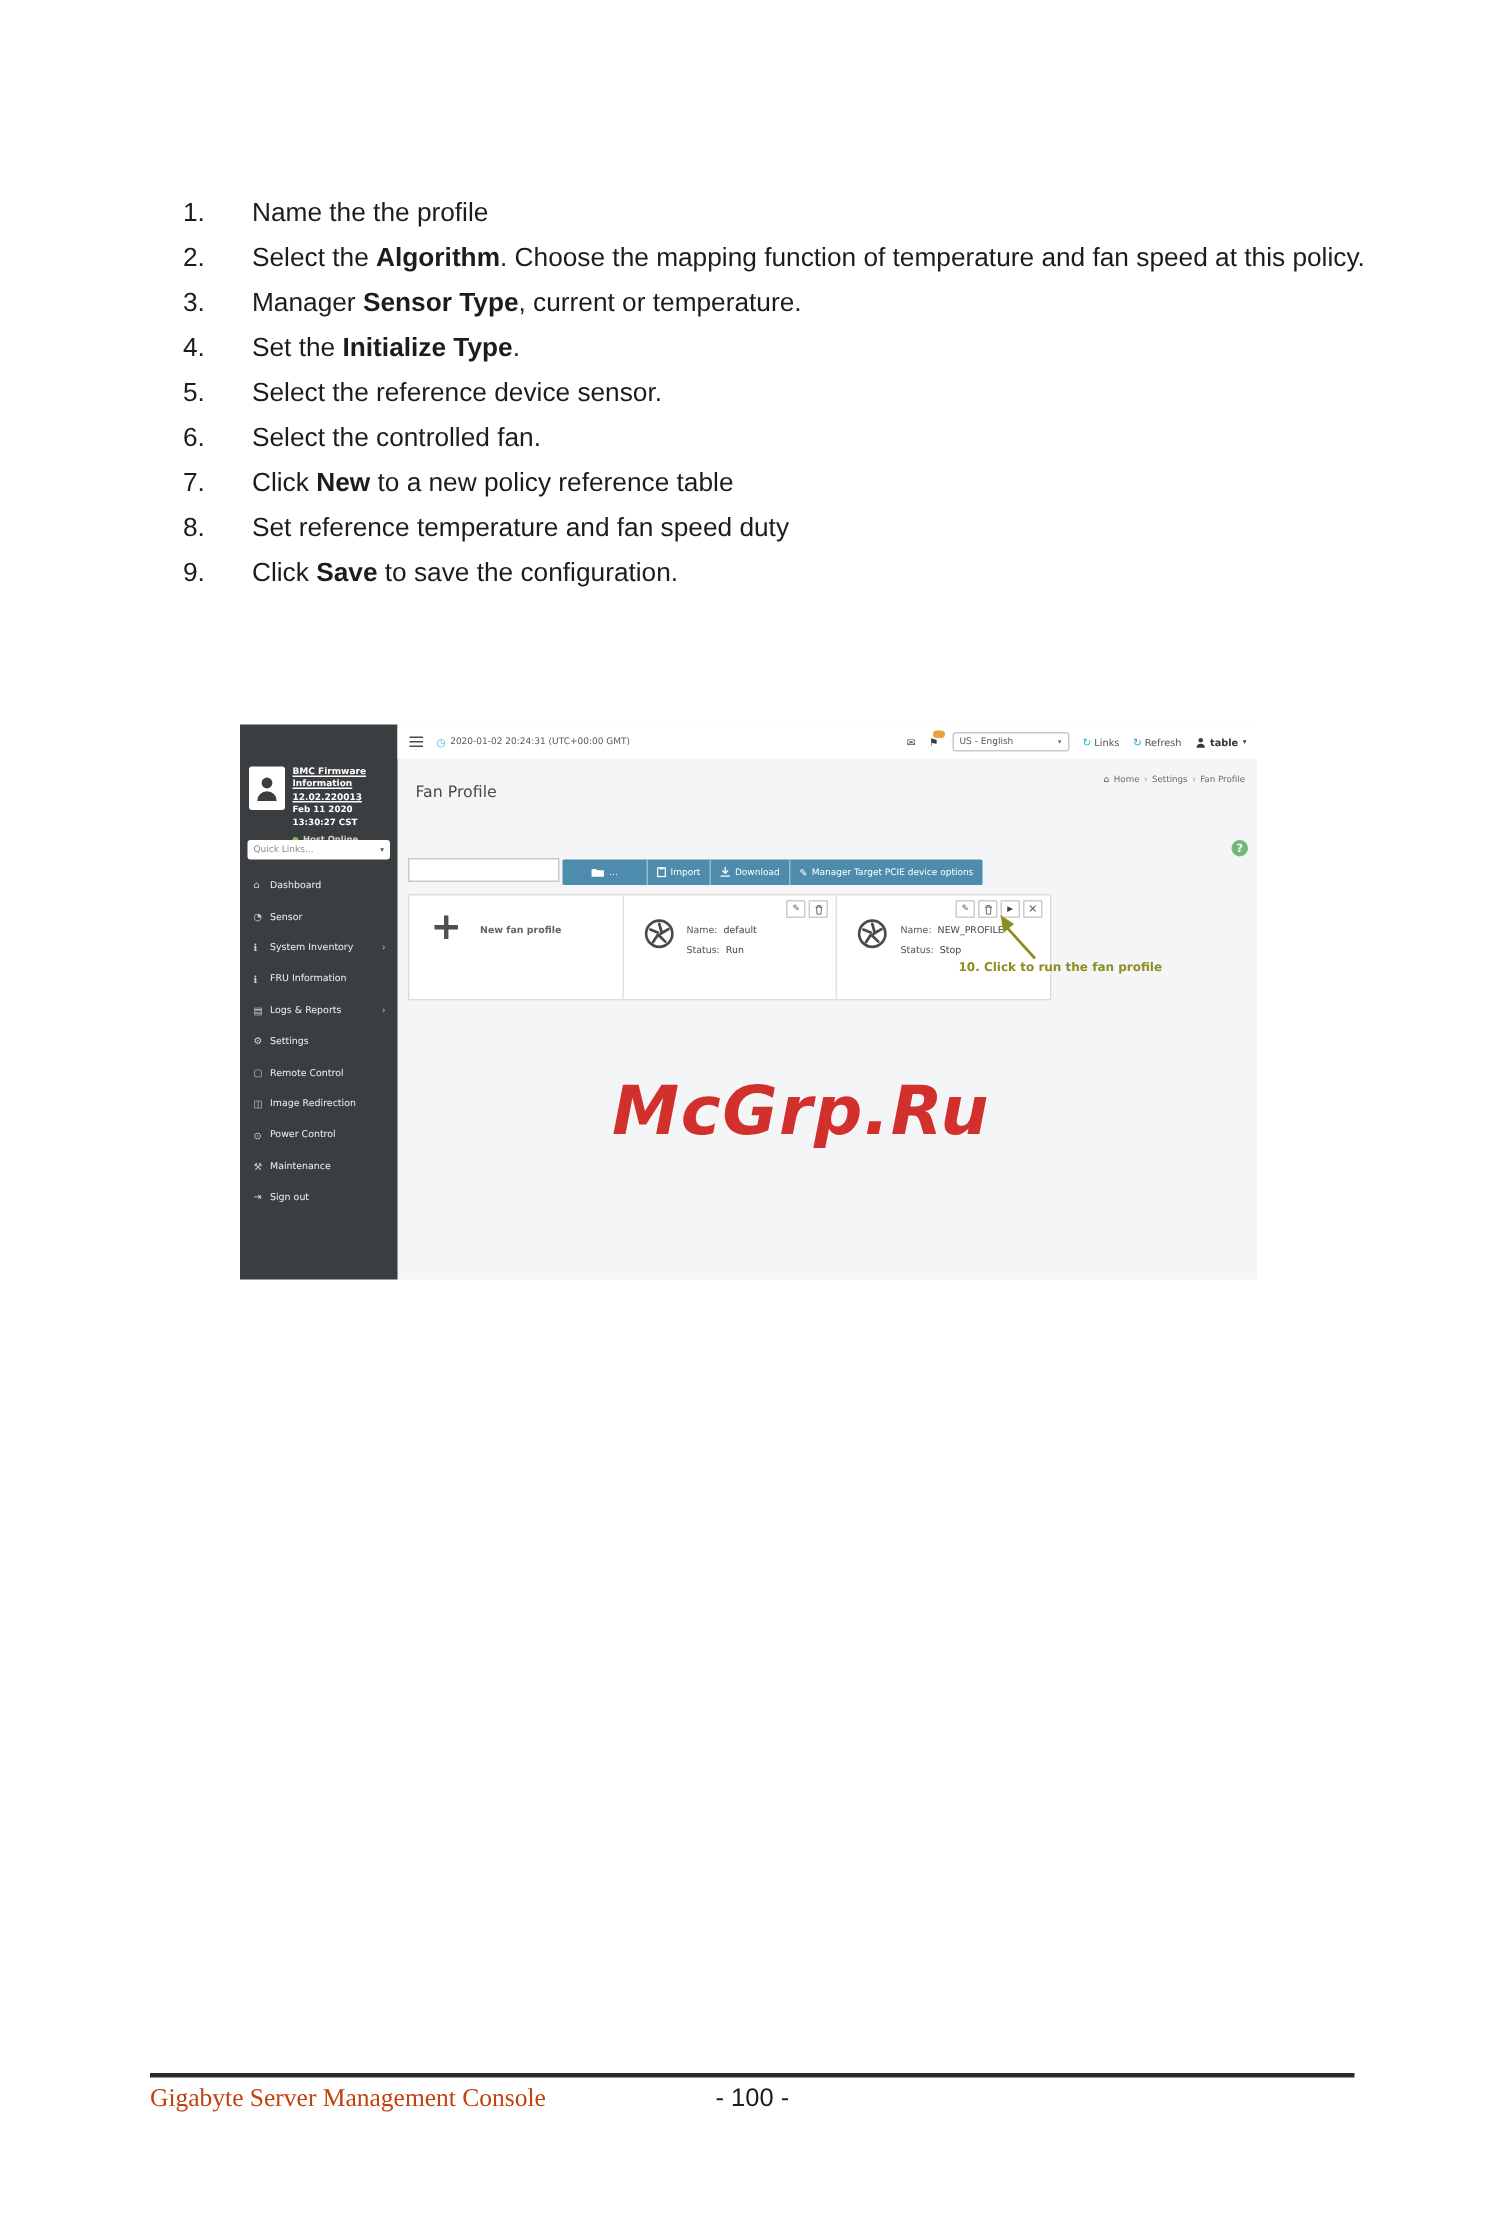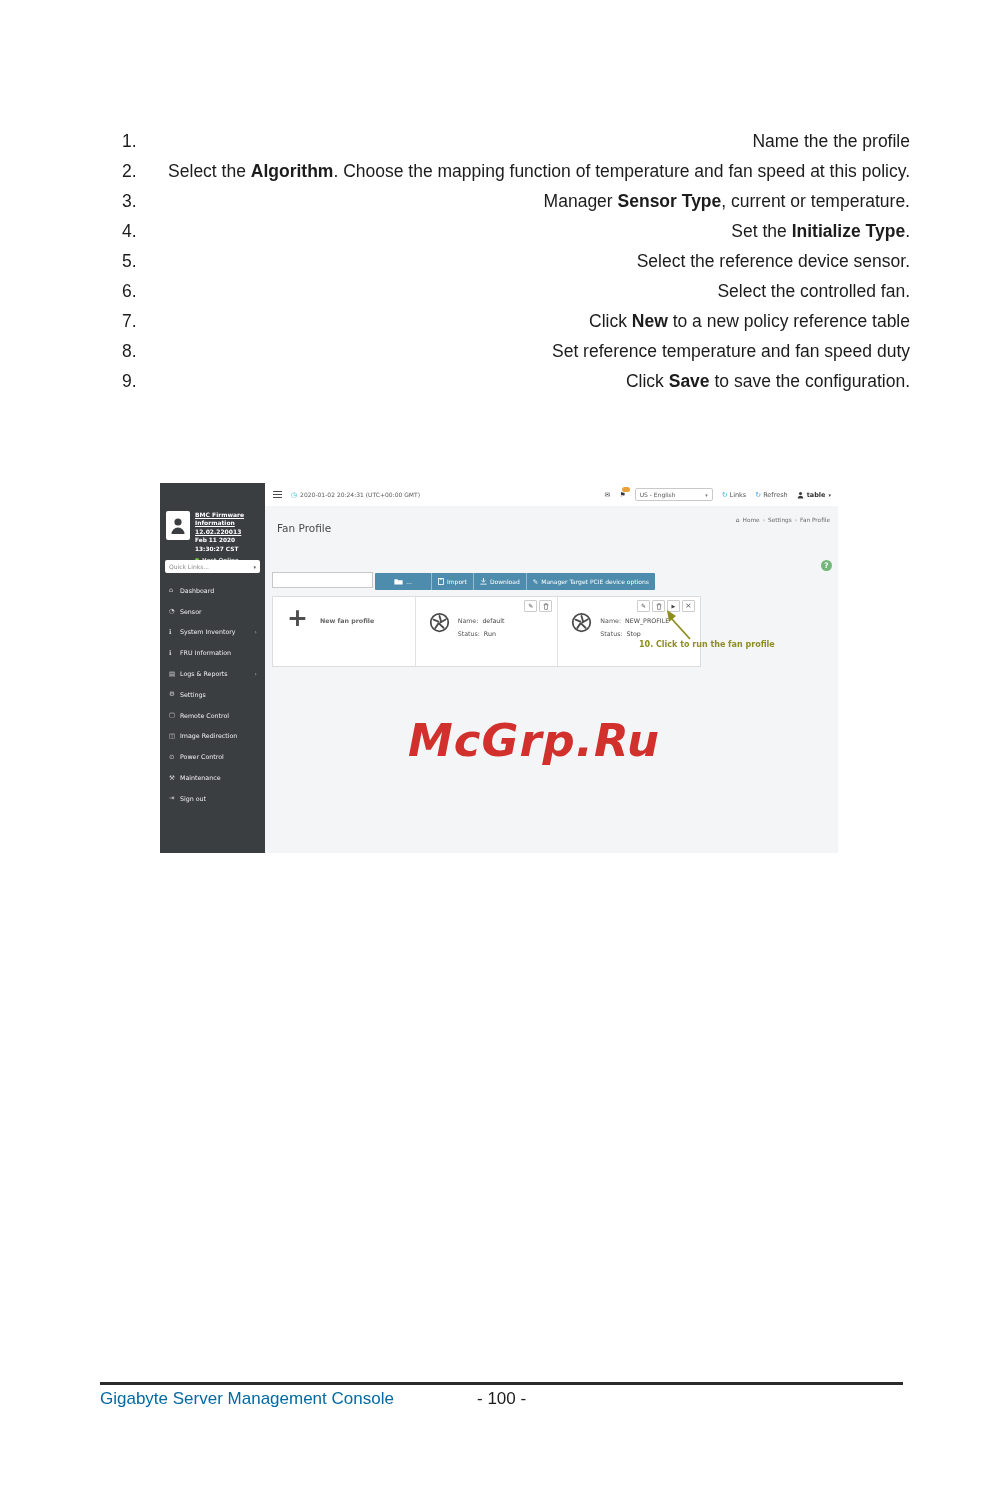--- a/index.html
+++ b/index.html
@@ -2,26 +2,26 @@
 <html><head>
 <meta charset="utf-8">
 <style>
   html,body{margin:0;padding:0;background:#fff;}
   body{width:1000px;height:1486px;position:relative;font-family:"Liberation Sans",sans-serif;overflow:hidden;}
 
   
   .ins-list{position:absolute;left:122px;top:126px;width:800px;color:#1c1c1c;}
   .ins-row{display:flex;line-height:30px;font-size:17.5px;}
   .ins-num{width:46px;flex:0 0 46px;}
-  .ins-text{flex:1;max-width:742px;text-align:right;}
+  .ins-text{flex:1;max-width:742px;}
   .ins-text b{font-weight:bold;}
 
   
   .footer-rule{position:absolute;left:100px;top:1382px;width:803px;height:2.5px;background:#2b2b2b;}
-  .footer-left{position:absolute;left:100px;top:1389px;font-size:17px;color:#0369a1;}
+  .footer-left{position:absolute;left:100px;top:1389px;font-size:17px;color:#c2410c;font-family:Liberation Serif, serif;}
   .footer-page{position:absolute;left:477px;top:1389px;font-size:17px;color:#1c1c1c;}
 
   
   .watermark{position:absolute;left:408px;top:714px;font-size:45px;font-style:italic;font-weight:600;
     color:#d2302c;letter-spacing:1px;font-family:"DejaVu Sans",sans-serif;}
 
   
   .shot{position:absolute;left:160px;top:483px;width:678px;height:370px;background:#f4f5f6;
     font-family:"DejaVu Sans",sans-serif;-webkit-font-smoothing:antialiased;}
   .shot *{box-sizing:border-box;}

